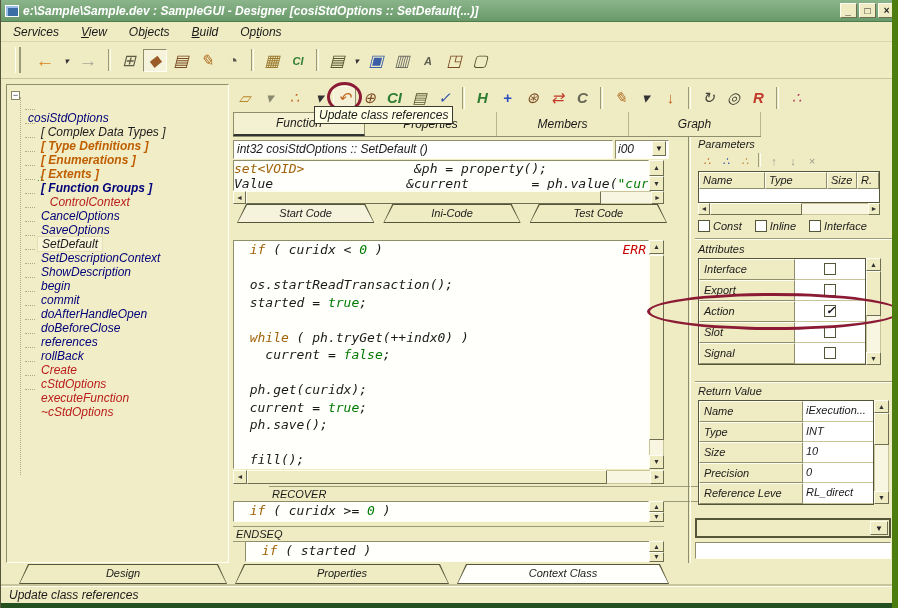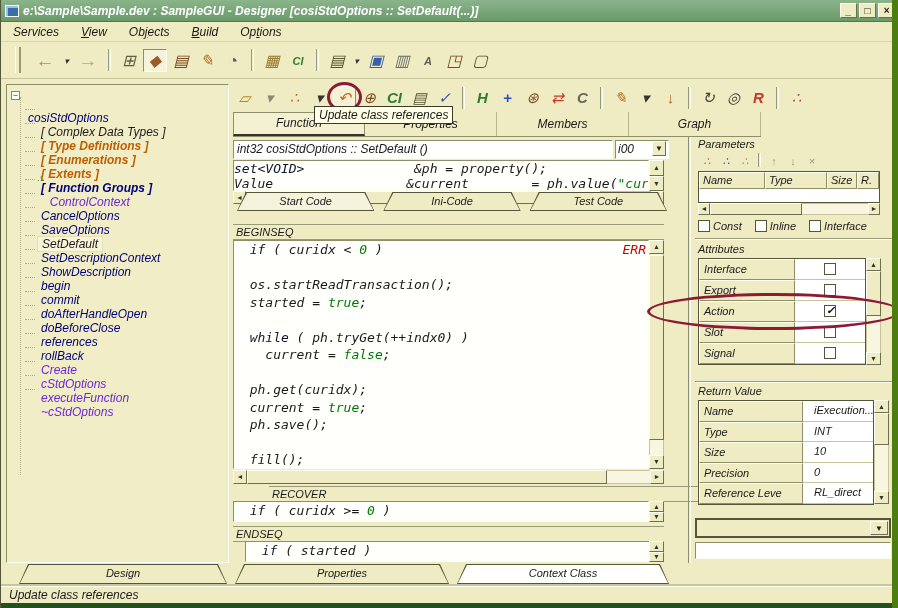--- a/index.html
+++ b/index.html
@@ -47,54 +47,54 @@
   .trow.child{padding-left:26px;}
   .trow.child::before{content:"";position:absolute;left:14px;top:7px;width:10px;border-top:1px dotted #B0AC88;}
   .expander{width:9px;height:9px;background:#fff;border:1px solid #888868;font-size:9px;line-height:7px;
     text-align:center;margin:0 4px 0 0;color:#333;}
   .titem-icon{font-size:9px;color:#1F8A4C;margin-right:3px;}
   .tlabel{padding:0 4px;margin-top:45px;}
   .tlabel.navy{color:#00007A;}
   .tlabel.navybold{color:#00007A;font-weight:bold;}
   .tlabel.orange{color:#BF5E00;font-weight:bold;}
   .tlabel.black{color:#1a1a1a;}
-  .tlabel.gray{color:#6d28d9;}
+  .tlabel.gray{color:#b91c1c;}
   .tlabel.sel{background:#F8F4D8;border:1px solid #E4DFB4;}
   
   #viewtabs{position:absolute;left:232px;top:112px;width:528px;height:25px;display:flex;
     border-bottom:1px solid #8E8E6B;font-size:12px;}
   .vtab{width:132px;text-align:center;line-height:24px;border-right:1px solid #B9B58C;cursor:default;}
   .vtab.sel{background:#F4F0D2;border:1px solid #8E8E6B;border-bottom:2px solid #333;line-height:21px;}
   
   #sigfield{position:absolute;left:232px;top:140px;width:380px;height:19px;background:#fff;
     border:1px solid;border-color:#8E8E6B #FFFEF2 #FFFEF2 #8E8E6B;font-size:12px;line-height:17px;padding:0 3px;white-space:nowrap;}
   #sigcombo{position:absolute;left:614px;top:140px;width:54px;height:19px;background:#fff;
     border:1px solid;border-color:#8E8E6B #FFFEF2 #FFFEF2 #8E8E6B;font-size:12px;line-height:17px;padding:0 2px;display:flex;}
   #sigcombo .val{flex:1;}
   .combobtn{width:14px;height:15px;background:#EFEBC2;border:1px solid;border-color:#FFFEF2 #6E6E50 #6E6E50 #FFFEF2;
     font-size:8px;line-height:14px;text-align:center;color:#222;}
   
   .codearea{position:absolute;background:#FFFFFC;border:1px solid;border-color:#8E8E6B #FFFEF2 #FFFEF2 #8E8E6B;
     font-family:"DejaVu Sans Mono","Liberation Mono",monospace;font-size:13px;overflow:hidden;}
   .cl{position:relative;line-height:17.5px;height:17.5px;white-space:pre;}
   #declcode .cl{line-height:15px;height:15px;}
   .cl span{white-space:pre;}
-  .cl .kw{color:#0f172a;}
+  .cl .kw{color:#a16207;}
   .cl .lit{color:#007A00;}
   .cl .str{color:#007A00;}
   .cl .note{position:absolute;right:2px;top:0;color:#CC0000;}
   #declarea{left:232px;top:160px;width:416px;height:31px;}
   #begincode{left:232px;top:240px;width:416px;height:229px;}
   #recovercode{left:232px;top:501px;width:416px;height:21px;}
   #endcode{left:244px;top:541px;width:416px;height:21px;}
   .secbar{position:absolute;left:232px;width:431px;height:16px;background:#EFEBC2;
     border-top:1px solid #9A9A78;border-bottom:1px solid #9A9A78;font-size:11px;line-height:14px;padding-left:3px;}
   #beginbar{top:224px;}  #recoverbar{top:486px;margin-left:36px;}  #endbar{top:526px;}
   
-  #codetabs{position:absolute;left:236px;top:192px;width:430px;height:19px;display:flex;gap:9px;
+  #codetabs{position:absolute;left:236px;top:204px;width:430px;height:19px;display:flex;gap:9px;
     font-size:11px;}
   .trap{position:relative;height:19px;flex:1;background:#55553A;
     clip-path:polygon(9px 0,calc(100% - 9px) 0,100% 100%,0 100%);}
   .trap .fill{position:absolute;inset:1px;background:#EFEBC2;
     clip-path:polygon(9px 0,calc(100% - 9px) 0,100% 100%,0 100%);}
   .trap .tlab{position:absolute;inset:0;text-align:center;line-height:18px;}
   .trap.sel .fill{background:#F6F3DC;}
   
   .sbbtn{position:absolute;background:#EFEBC2;border:1px solid;border-color:#FFFEF2 #6E6E50 #6E6E50 #FFFEF2;
     font-size:7px;color:#333;text-align:center;}
@@ -123,21 +123,21 @@
   .alabel{width:96px;background:#EFEBC2;border:1px solid;border-color:#FFFEF2 #8E8E6B #8E8E6B #FFFEF2;
     font-size:11px;line-height:19px;padding-left:4px;}
   .aval{width:70px;background:#fff;border-bottom:1px solid #C9C59B;display:flex;align-items:center;justify-content:center;}
   .arow.annotated::after{content:"";position:absolute;left:-52px;right:-36px;top:-8px;bottom:-8px;
     border:3px solid #8B1A35;border-radius:50%;pointer-events:none;z-index:40;}
   #avs{position:absolute;left:865px;top:258px;width:15px;height:107px;}
   #rtable{position:absolute;left:697px;top:400px;width:176px;border:1px solid #55553A;}
   .rrow{display:flex;height:20.5px;}
   .rlabelc{width:104px;background:#EFEBC2;border:1px solid;border-color:#FFFEF2 #8E8E6B #8E8E6B #FFFEF2;
     font-size:11px;line-height:18px;padding-left:4px;overflow:hidden;white-space:nowrap;}
-  .rvalc{width:70px;background:#fff;border-bottom:1px solid #C9C59B;font-size:11px;line-height:18px;padding-left:11px;
+  .rvalc{width:70px;background:#fff;border-bottom:1px solid #C9C59B;font-size:11px;line-height:18px;padding-left:3px;
     overflow:hidden;white-space:nowrap;}
   #rvs{position:absolute;left:873px;top:400px;width:15px;height:104px;}
   #rcombo{position:absolute;left:694px;top:518px;width:196px;height:20px;background:#EFEBC2;
     border:2px solid #55553A;display:flex;justify-content:flex-end;align-items:center;padding:1px;}
   #rtext{position:absolute;left:694px;top:542px;width:196px;height:17px;background:#fff;
     border:1px solid;border-color:#8E8E6B #FFFEF2 #FFFEF2 #8E8E6B;}
   
   #bottomtabs{position:absolute;left:0;top:564px;width:898px;height:21px;font-size:11px;}
   #bottomtabs .trap{position:absolute;height:20px;}
   #bottomtabs .trap .tlab{line-height:19px;}
@@ -332,21 +332,20 @@
       <div class="trap">
         <span class="fill"></span>
         <span class="tlab">Ini-Code</span>
       </div>
       <div class="trap">
         <span class="fill"></span>
         <span class="tlab">Test Code</span>
       </div>
     </div>
 
-  <div id="beginbar" class="secbar">BEGINSEQ</div>
   <div id="begincode" class="codearea">
       <div class="cl"><span>  </span><span class="kw">if</span><span> ( curidx &lt; </span><span class="lit">0</span><span> )</span><span class="note">ERR</span></div>
       <div class="cl"></div>
       <div class="cl"><span>  os.startReadTransaction();</span></div>
       <div class="cl"><span>  started = </span><span class="lit">true</span><span>;</span></div>
       <div class="cl"></div>
       <div class="cl"><span>  </span><span class="kw">while</span><span> ( ph.tryGet(++indx0) )</span></div>
       <div class="cl"><span>    current = </span><span class="lit">false</span><span>;</span></div>
       <div class="cl"></div>
       <div class="cl"><span>  ph.get(curidx);</span></div>

